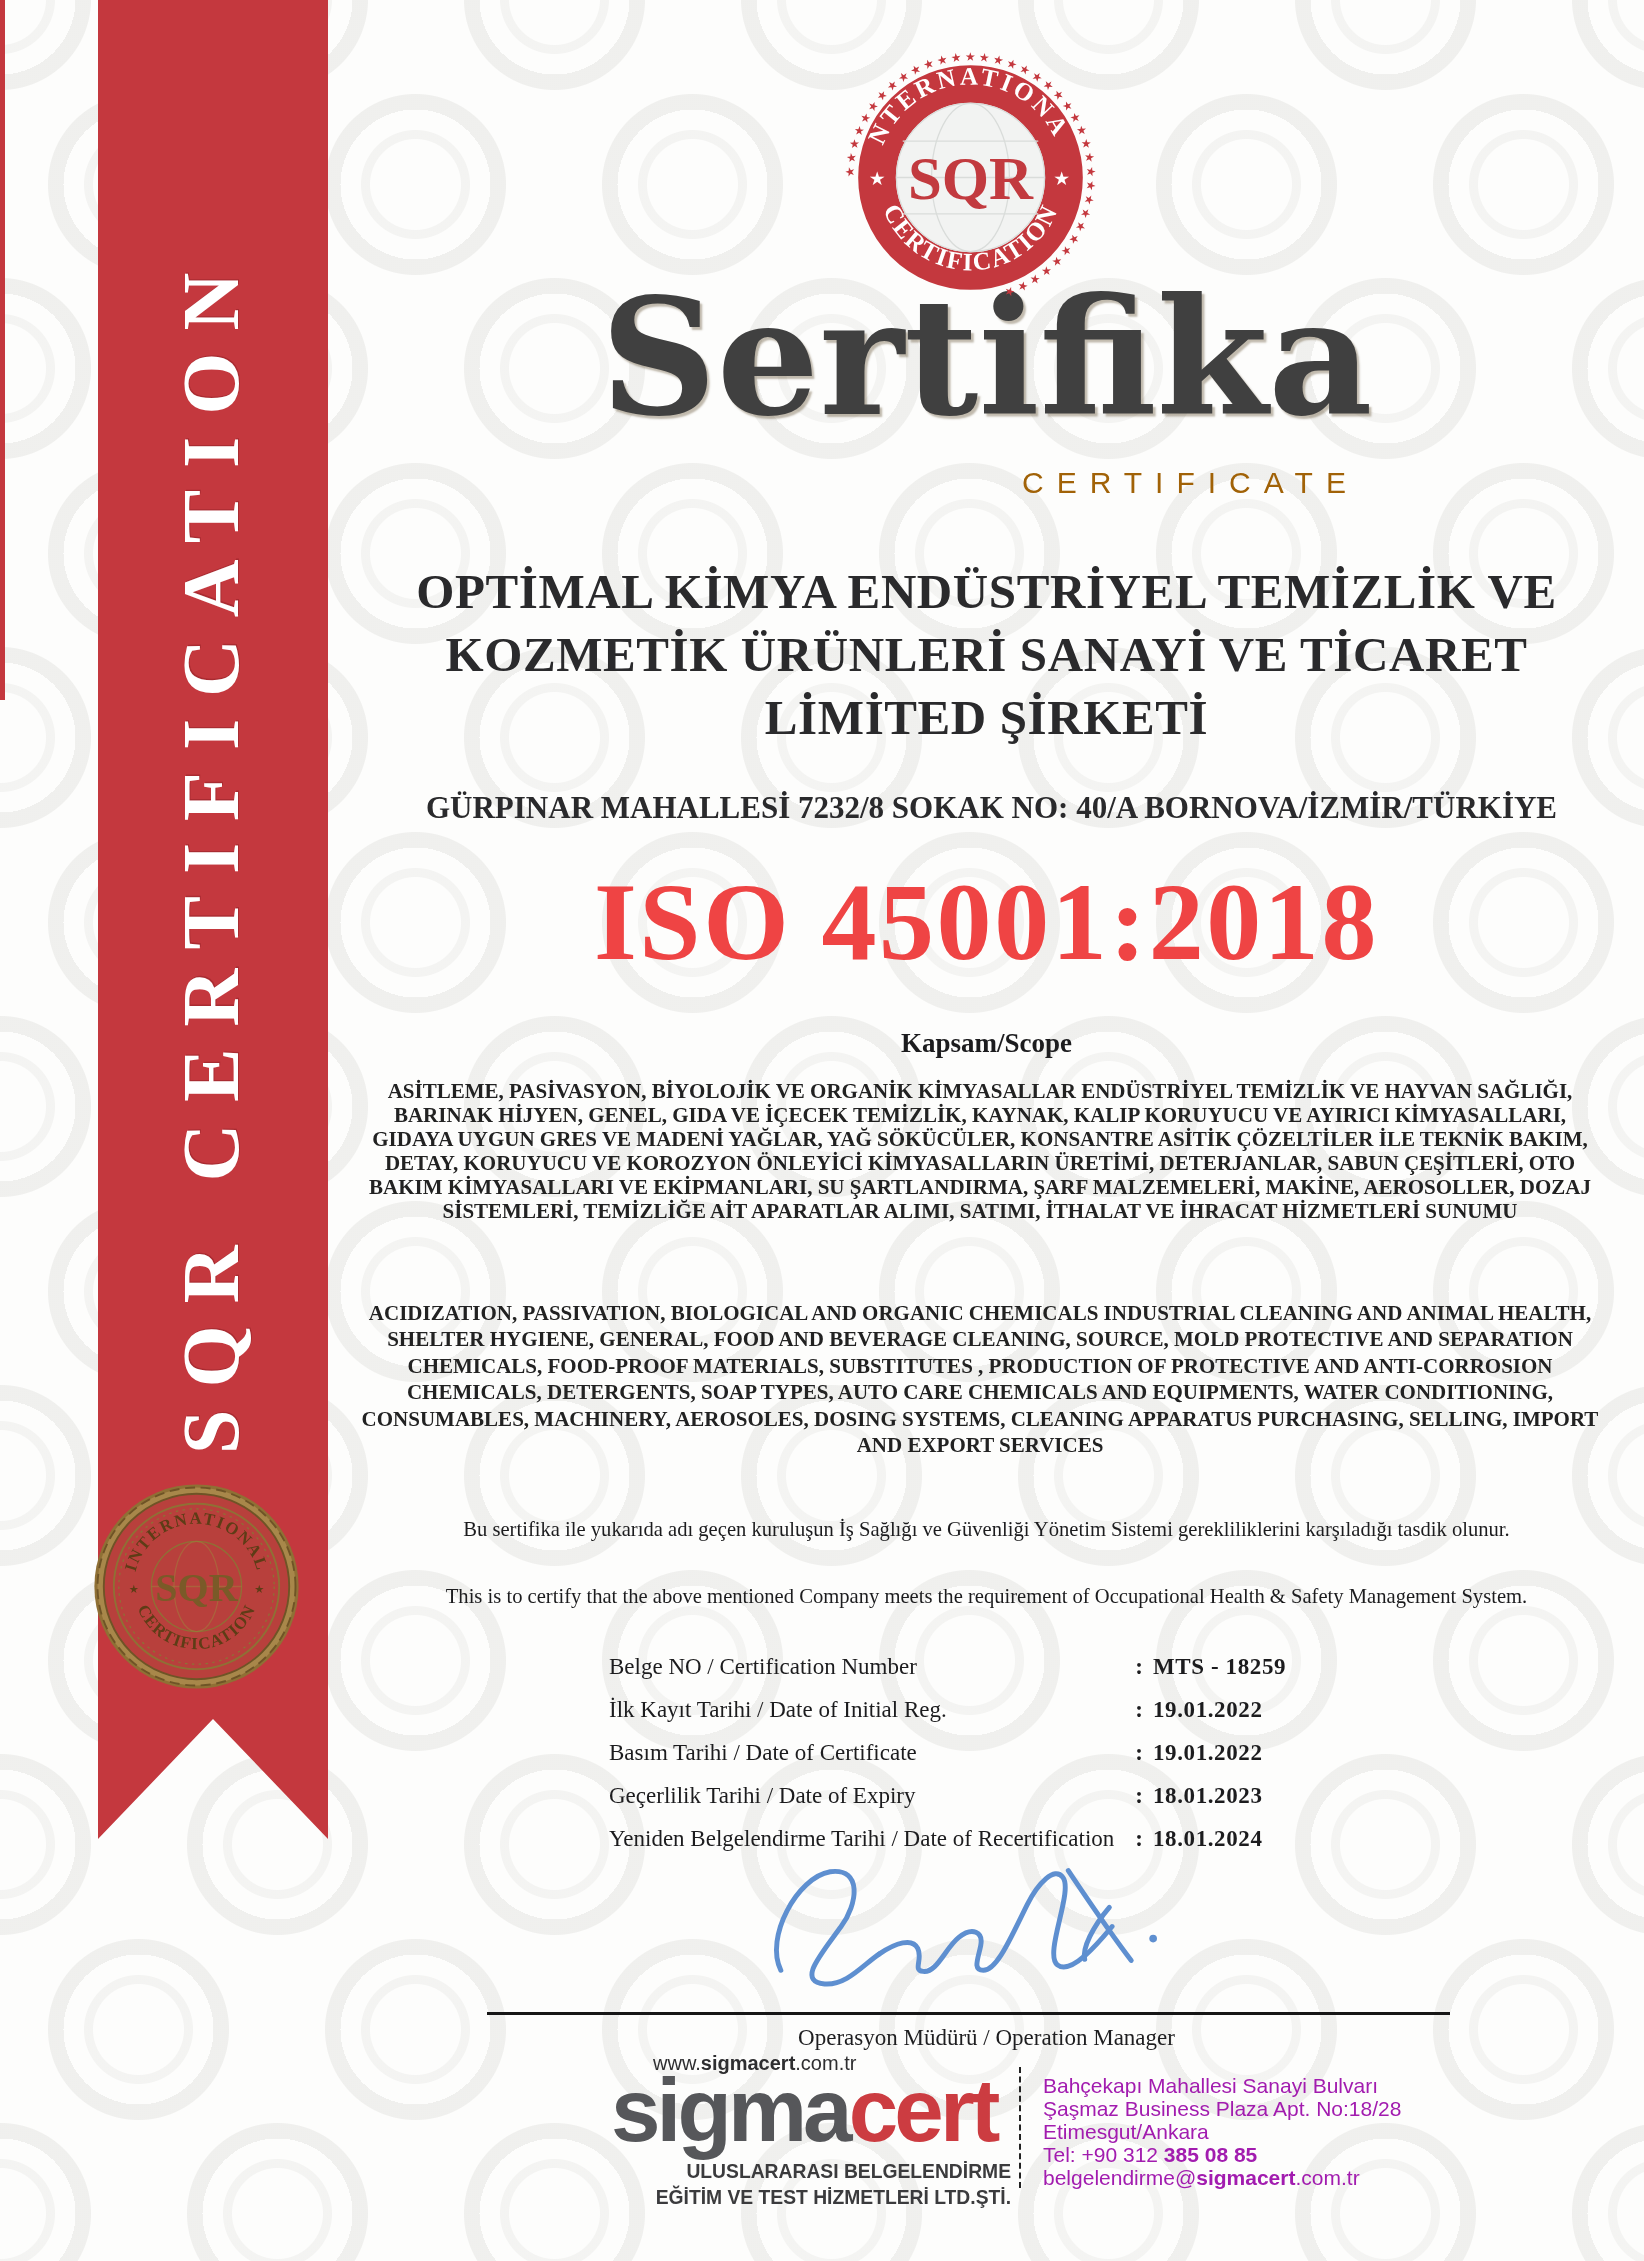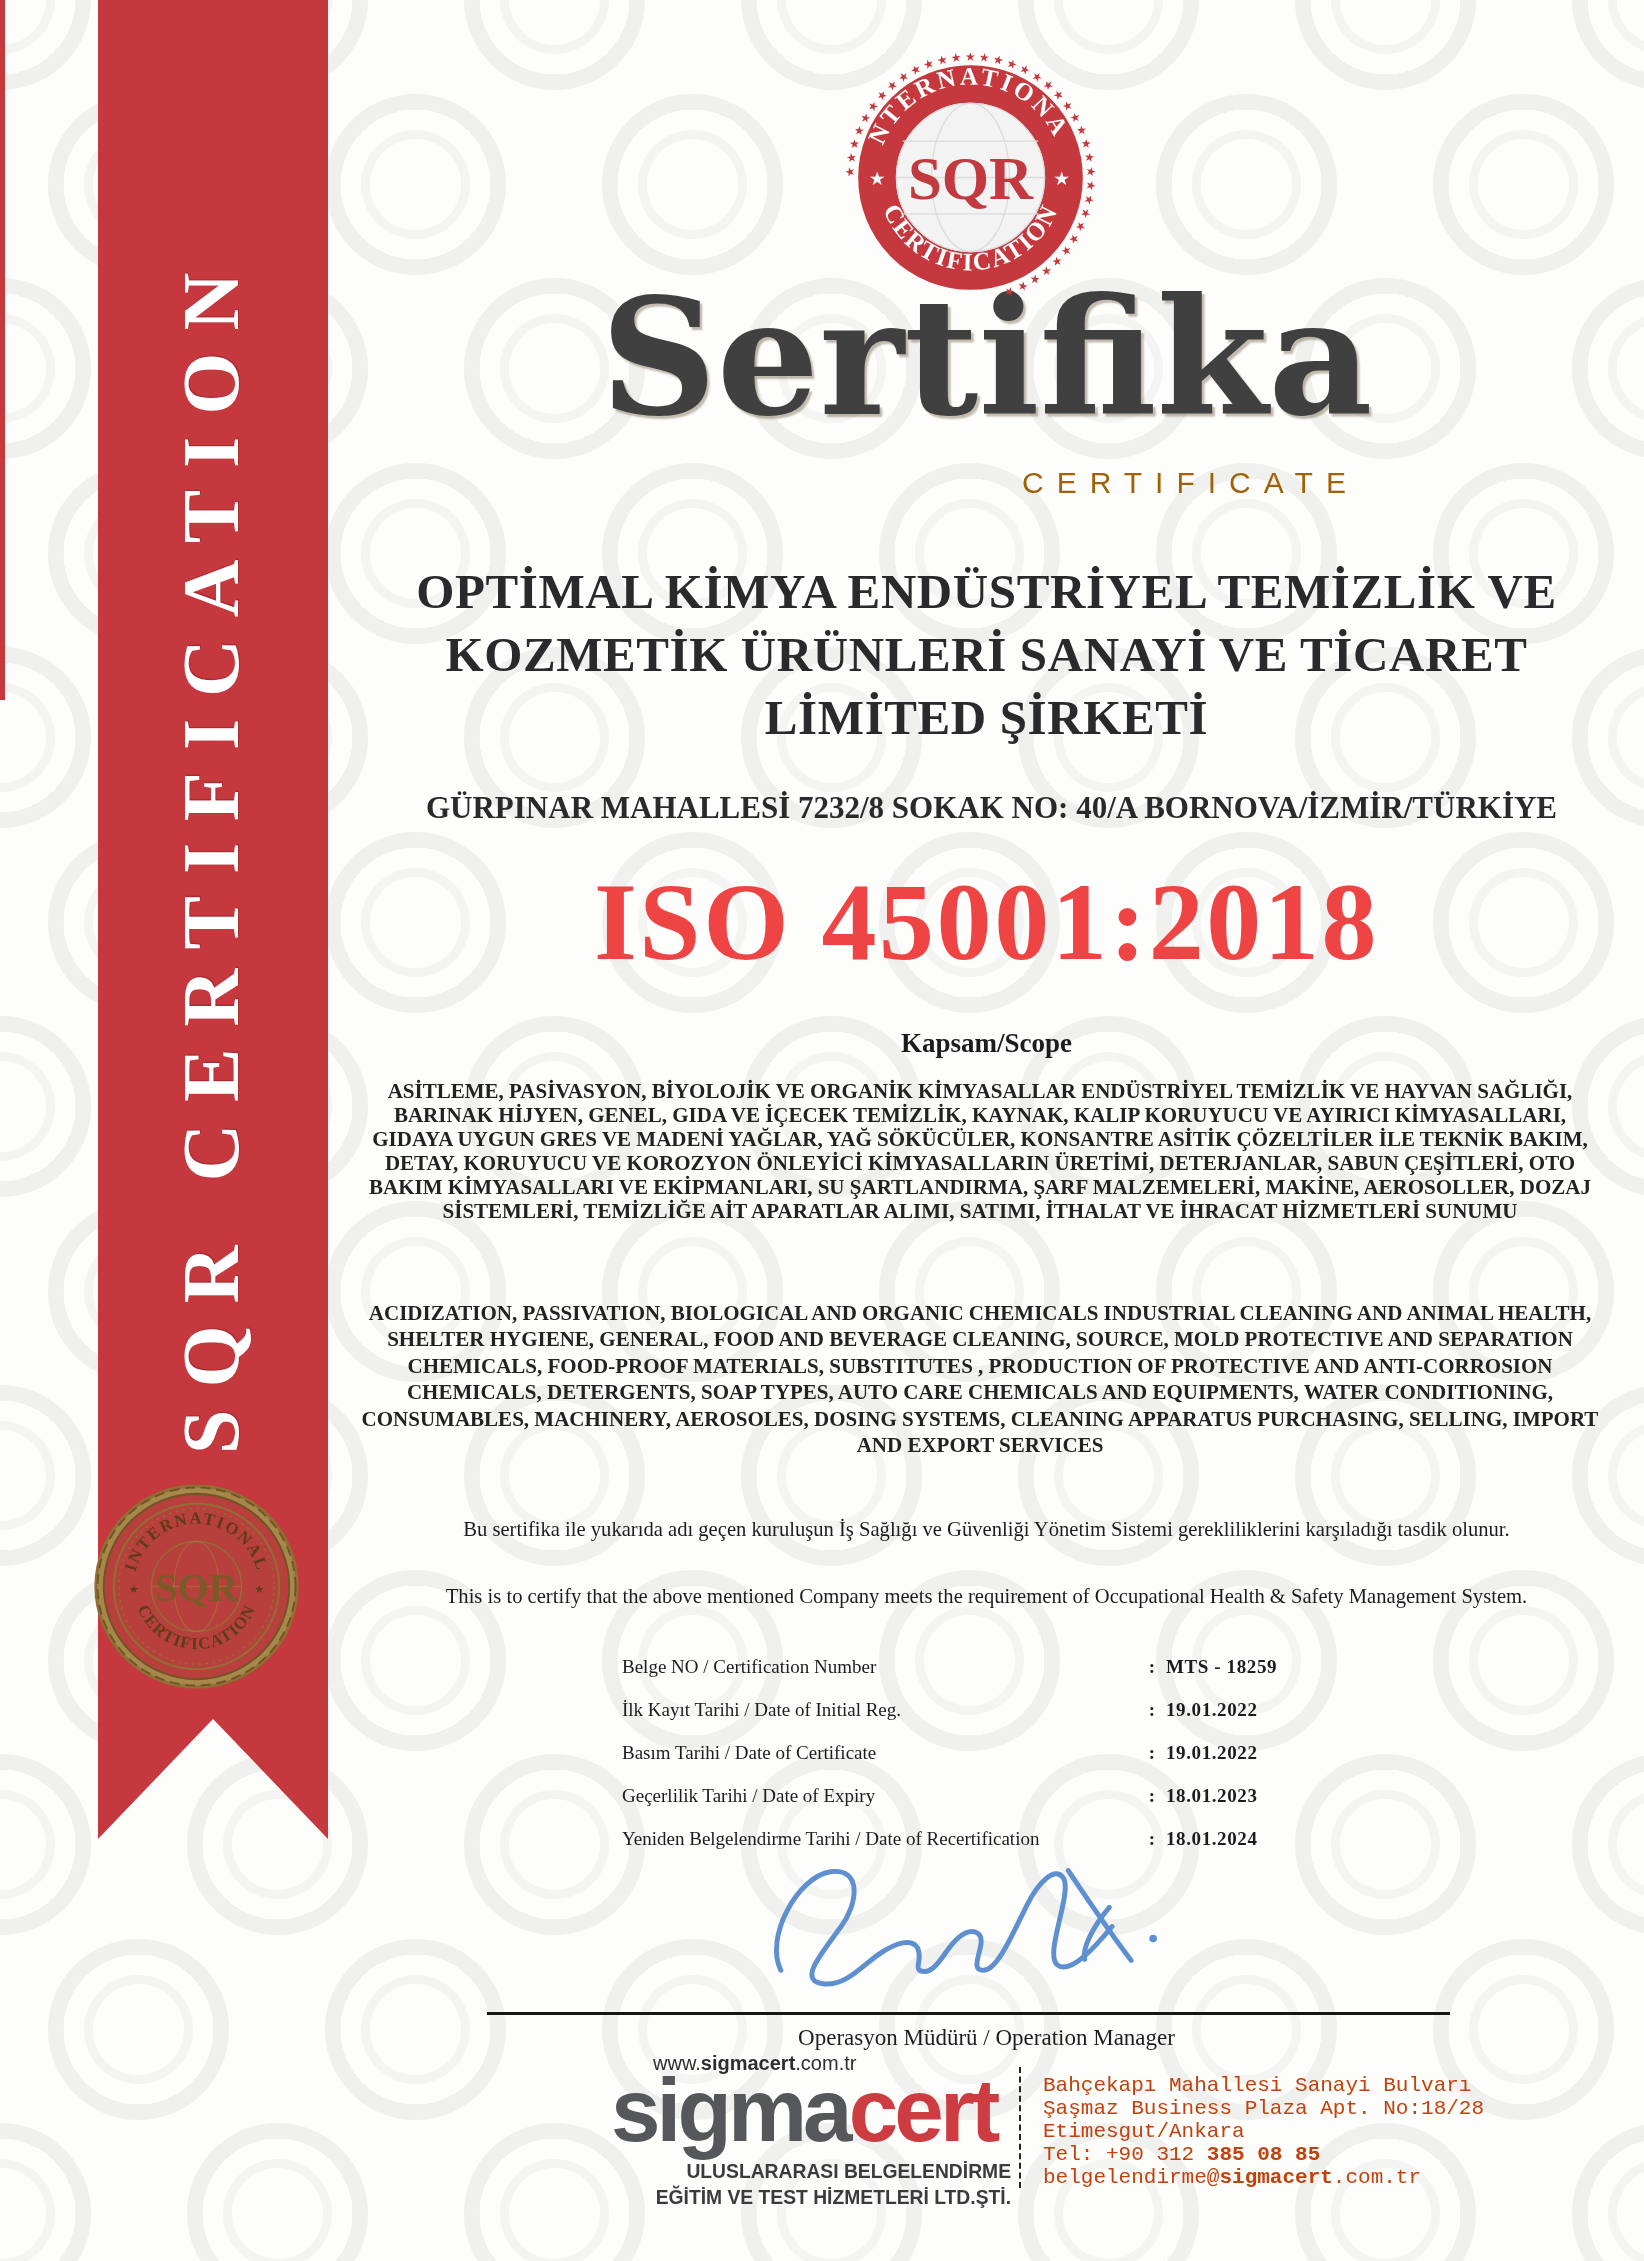--- a/index.html
+++ b/index.html
@@ -67,23 +67,23 @@
   .scope-head{top:1028px;font-weight:bold;font-size:27px;}
   .scope-tr{position:absolute;left:351px;right:35px;top:1079px;text-align:center;
     font-weight:bold;font-size:21px;line-height:24px;color:#222;}
   .scope-en{position:absolute;left:351px;right:35px;top:1300px;text-align:center;
     font-weight:bold;font-size:21px;line-height:26.4px;color:#222;}
   .stmt-tr{top:1518px;font-size:20.6px;}
   .stmt-en{top:1585px;font-size:20.6px;}
 
   
   .details{
-    position:absolute;left:622px;top:1645px;
+    position:absolute;left:609px;top:1645px;
     display:grid;grid-template-columns:516px 28px auto;
-    font-size:19px;line-height:43px;
+    font-size:23px;line-height:43px;
   }
   .details .label{text-align:left;}
   .details .colon{text-align:center;font-weight:bold;}
   .details .value{font-weight:bold;letter-spacing:0.6px;}
 
   
   .signature-svg{position:absolute;left:748px;top:1849px;width:438px;height:155px;z-index:1;}
   .sig-rule{position:absolute;left:487px;top:2012px;width:963px;height:3.2px;background:#161616;}
   .op-title{top:2025px;font-size:23px;color:#1e1e20;}
 
@@ -94,21 +94,21 @@
   .f-logo{position:absolute;left:611px;top:2062px;
     font-family:"Liberation Sans", sans-serif;font-weight:bold;
     font-size:89px;line-height:97px;letter-spacing:-3.9px;}
   .f-logo .sigma{color:#56575a;}
   .f-logo .cert{color:#cc3c41;}
   .f-tags{position:absolute;left:580px;width:431px;top:2159px;text-align:right;
     font-family:"Liberation Sans", sans-serif;font-weight:bold;color:#3b3b3d;
     font-size:19.3px;line-height:26px;}
   .f-dash{position:absolute;left:1019px;top:2067px;height:121px;border-left:2.6px dashed #222;}
   .f-addr{position:absolute;left:1043px;top:2074px;
-    font-family:Liberation Mono, monospace;font-size:21px;line-height:23px;color:#c2410c;}
+    font-family:Liberation Sans, sans-serif;font-size:21px;line-height:23px;color:#a21caf;}
   .f-addr b{font-weight:bold;}
 </style>
 </head>
 <body>
 
 <div class="page">
 
   <div class="edge-sliver"></div>
 
   <div class="ribbon"></div>

